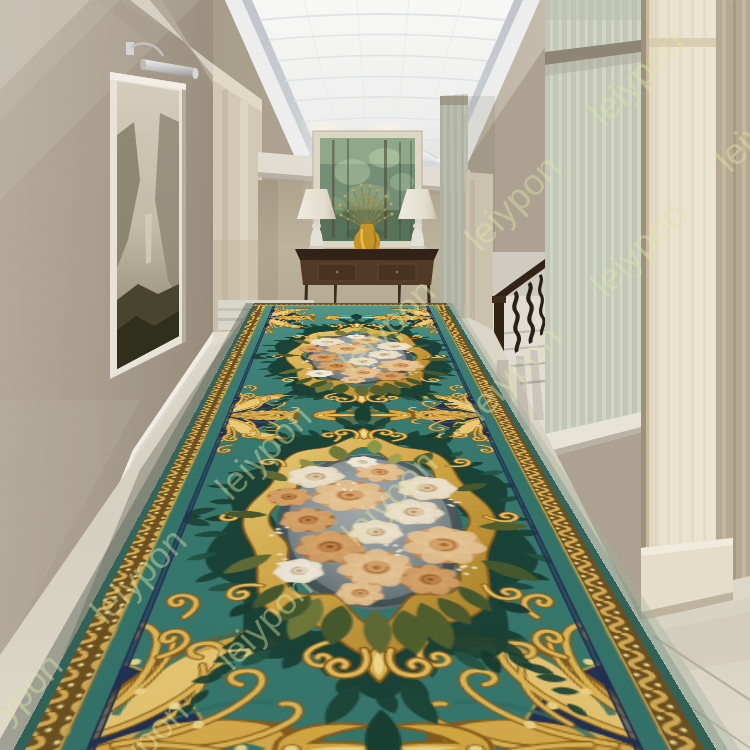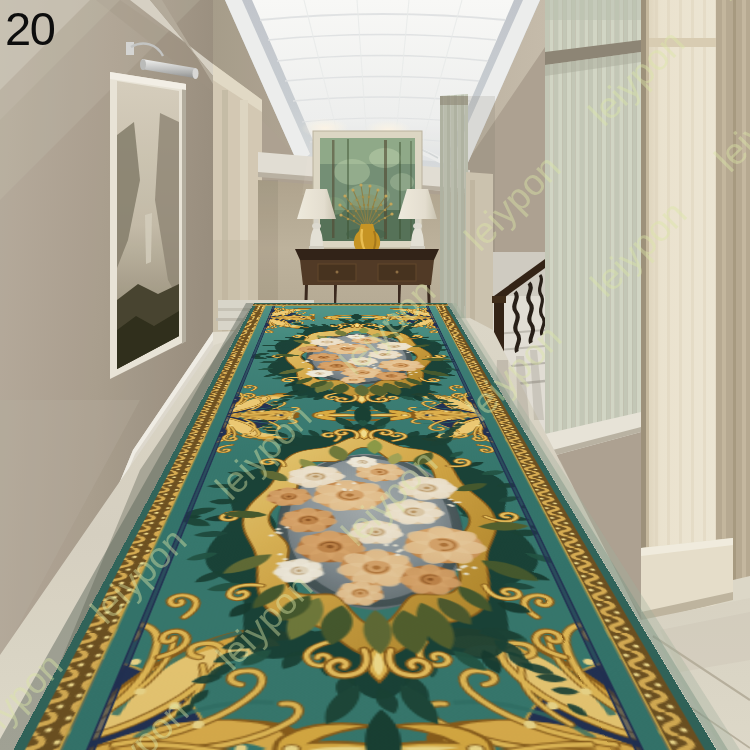--- a/index.html
+++ b/index.html
@@ -2069,13 +2069,12 @@
       <text x="0" y="0" transform="translate(604,128) rotate(-45)" font-family="Liberation Sans, sans-serif" font-size="37" fill="#dbe7a6" fill-opacity="0.44">leiypon</text>
       <text x="0" y="0" transform="translate(729,3) rotate(-45)" font-family="Liberation Sans, sans-serif" font-size="37" fill="#dbe7a6" fill-opacity="0.44">leiypon</text>
       <text x="0" y="0" transform="translate(108,797) rotate(-45)" font-family="Liberation Sans, sans-serif" font-size="37" fill="#dbe7a6" fill-opacity="0.44">leiypon</text>
       <text x="0" y="0" transform="translate(232,672) rotate(-45)" font-family="Liberation Sans, sans-serif" font-size="37" fill="#dbe7a6" fill-opacity="0.44">leiypon</text>
       <text x="0" y="0" transform="translate(357,548) rotate(-45)" font-family="Liberation Sans, sans-serif" font-size="37" fill="#dbe7a6" fill-opacity="0.44">leiypon</text>
       <text x="0" y="0" transform="translate(481,423) rotate(-45)" font-family="Liberation Sans, sans-serif" font-size="37" fill="#dbe7a6" fill-opacity="0.44">leiypon</text>
       <text x="0" y="0" transform="translate(606,299) rotate(-45)" font-family="Liberation Sans, sans-serif" font-size="37" fill="#dbe7a6" fill-opacity="0.44">leiypon</text>
       <text x="0" y="0" transform="translate(730,174) rotate(-45)" font-family="Liberation Sans, sans-serif" font-size="37" fill="#dbe7a6" fill-opacity="0.44">leiypon</text>
     </svg>
 
-<div id="num">20</div>
 </div>
 </body></html>

